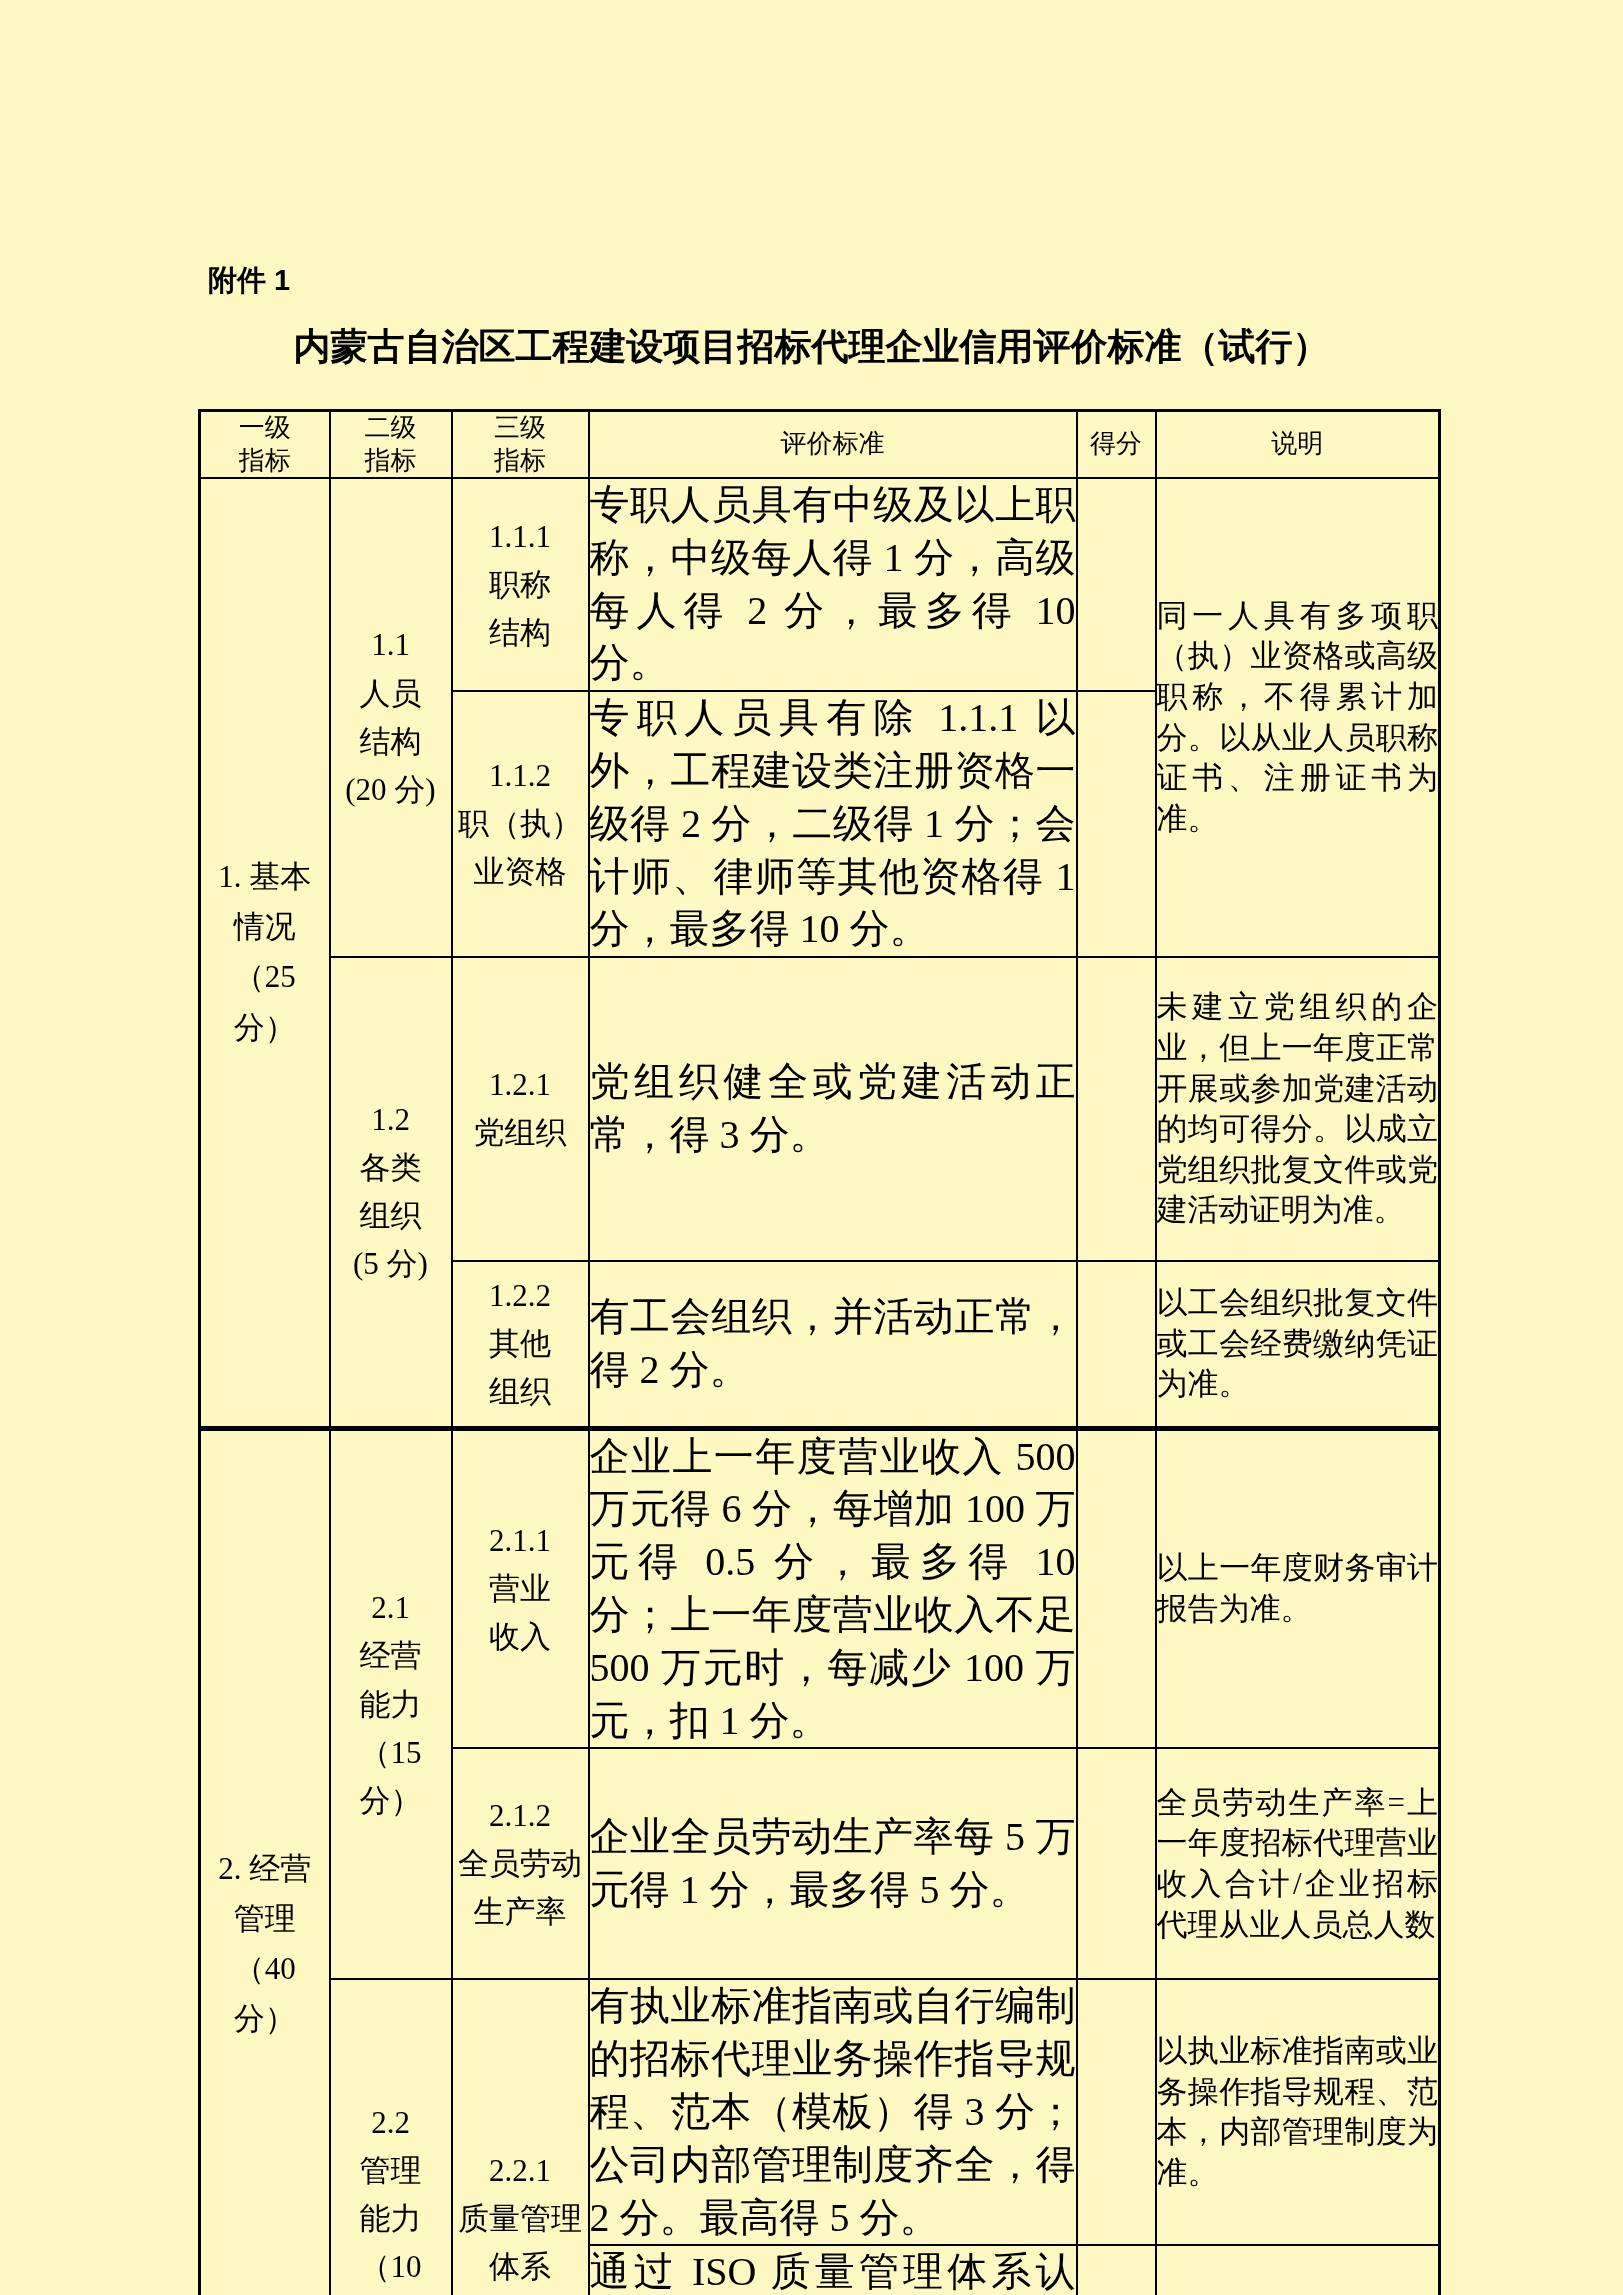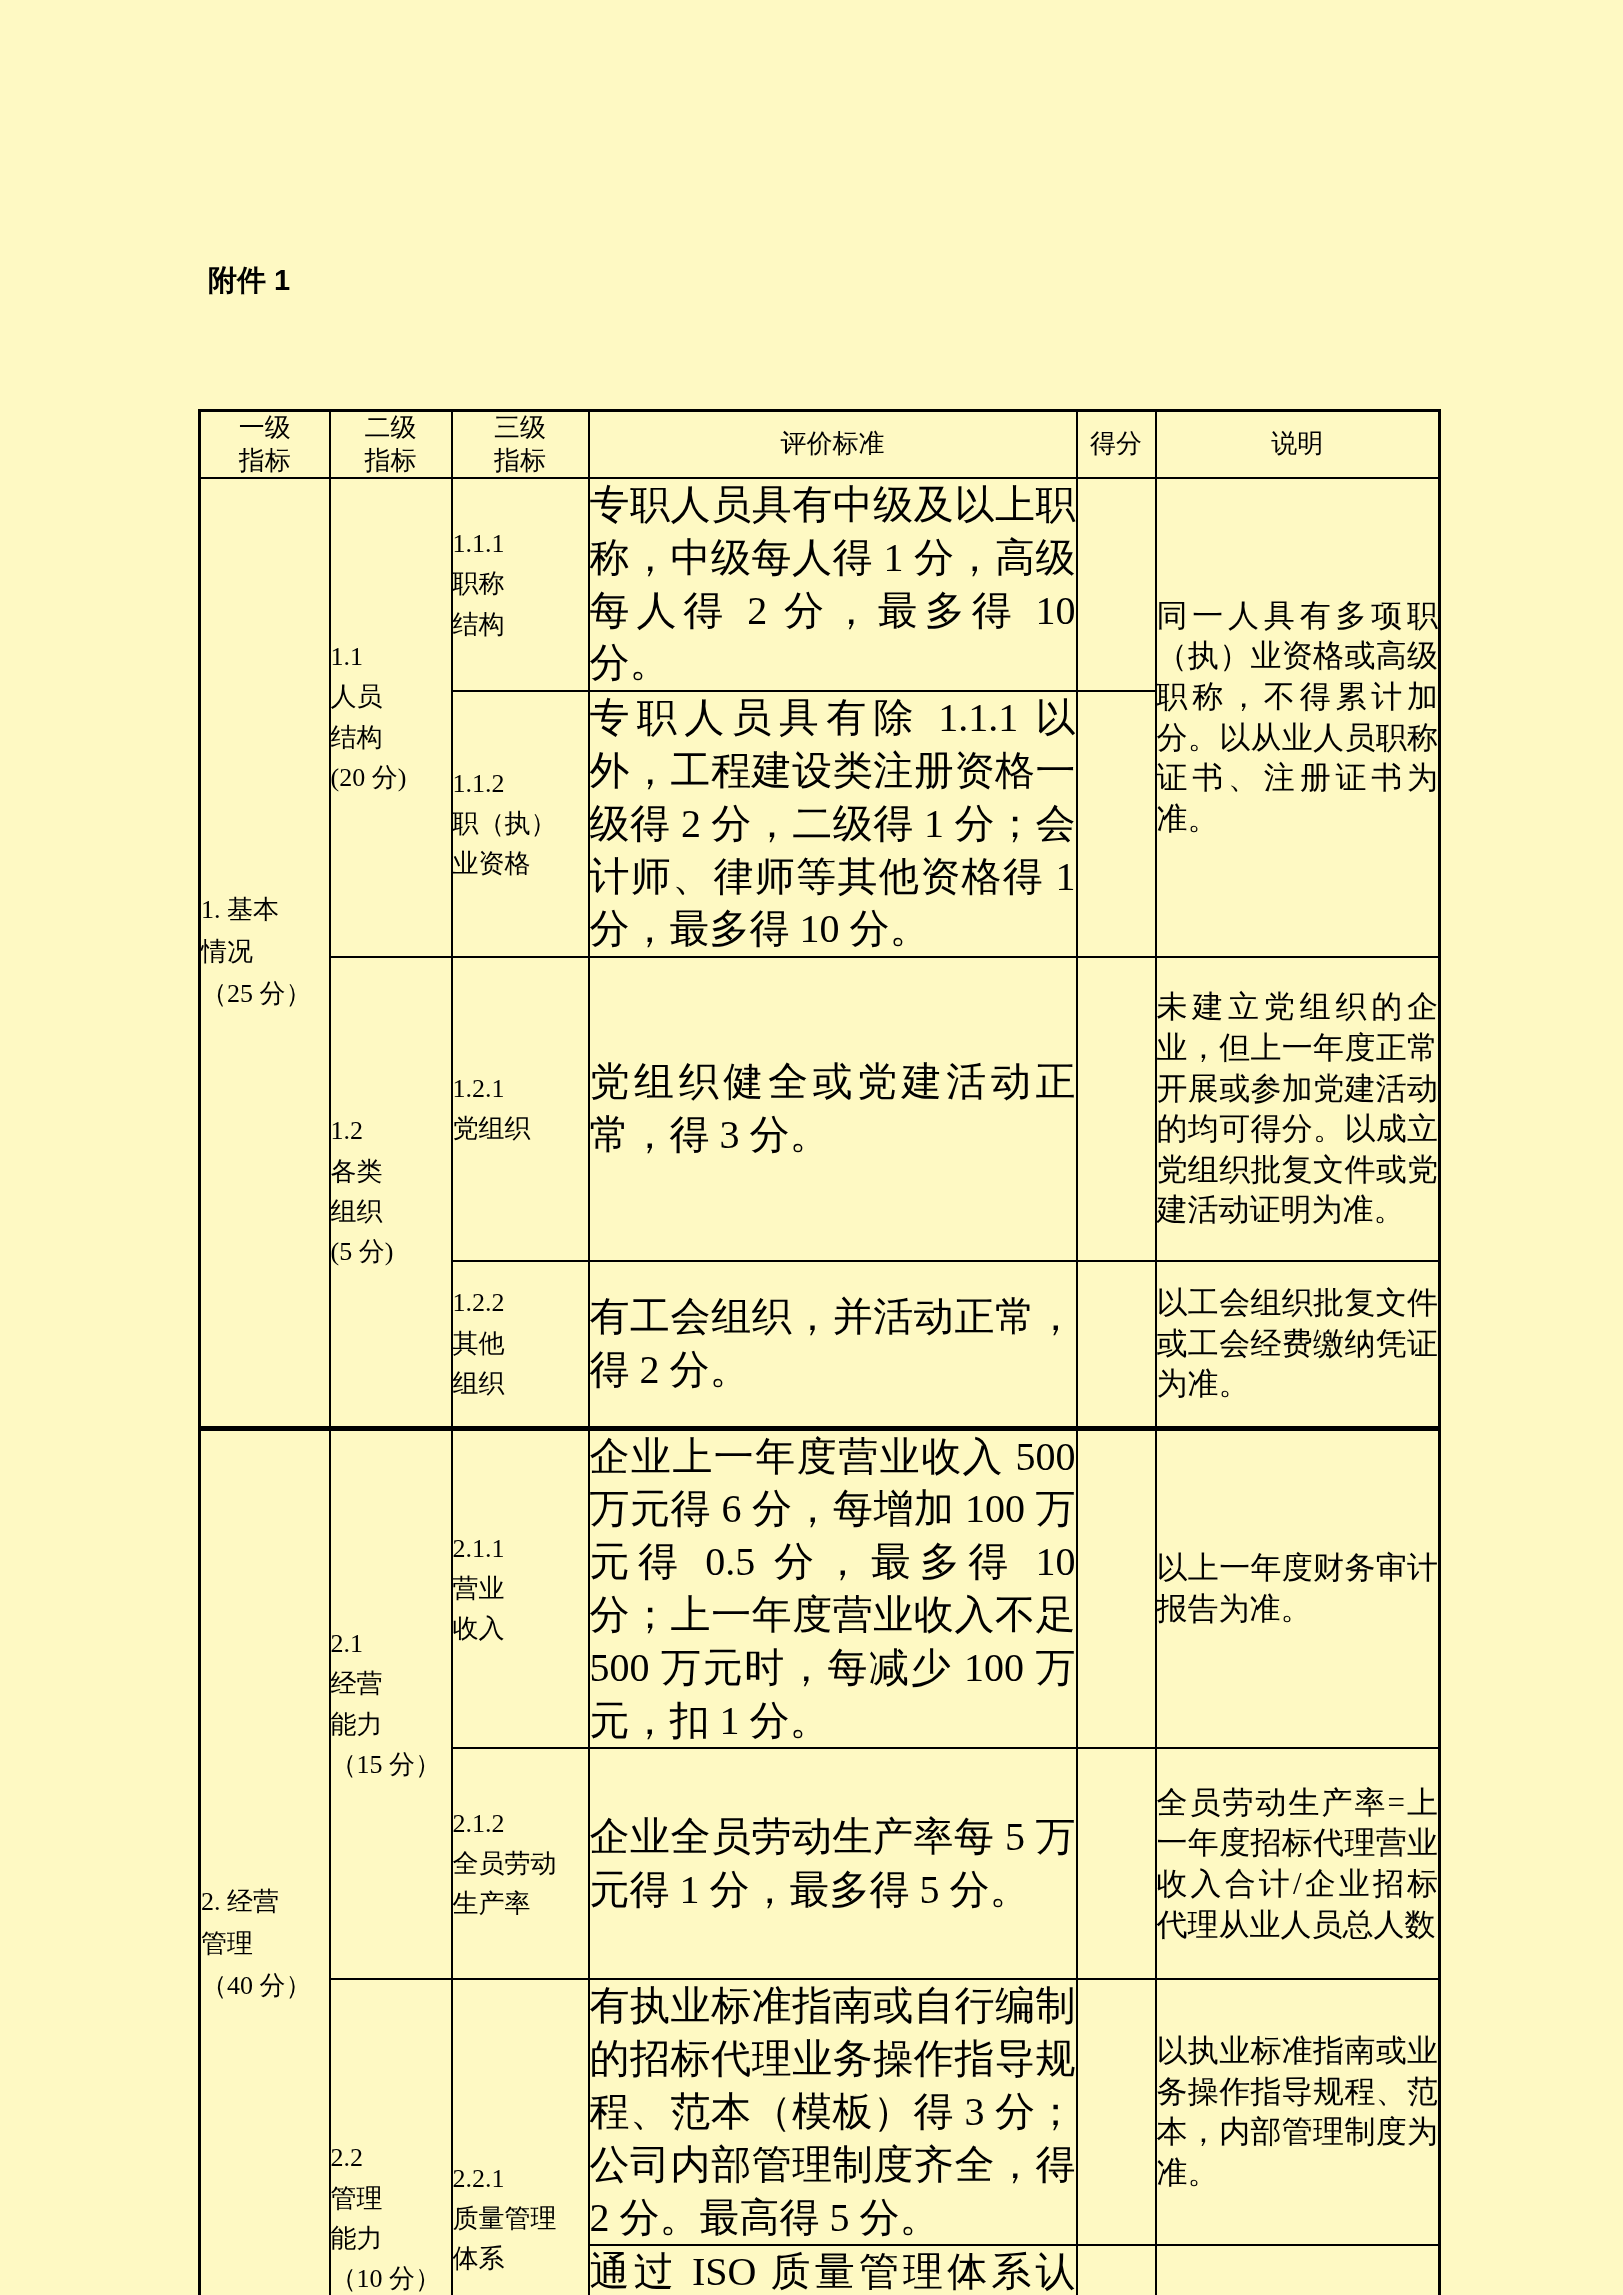--- a/index.html
+++ b/index.html
@@ -63,22 +63,23 @@
   tr.r1 { height: 139px; }
   tr.r2 { height: 164px; }
   tr.r3 { height: 304px; }
   tr.r4 { height: 167px; }
   tr.r5 { height: 245px; }
   tr.r6 { height: 231px; }
   tr.r7 { height: 183px; }
   tr.r8 { height: 139px; }
   tr.section-start > td { border-top-width: 5.9px; }
   td.lbl {
+    text-align: center;
     white-space: pre-line;
-    font-size: 26px;
+    font-size: 31px;
     line-height: 1.55;
     margin-left: 17px;
   }
   td.lbl1 { line-height: 1.62; }
   td.crit {
     text-align: justify;
     font-size: 40px;
     line-height: 1.32;
     padding: 2.6px 6.5px;
   }
@@ -91,20 +92,21 @@
     margin-left: 35px;
   }
 </style>
 </head>
 <body>
 
 <div class="page">
 
   <div class="attachment-label">附件 1</div>
 
+  <div class="doc-title">内蒙古自治区工程建设项目招标代理企业信用评价标准（试行）</div>
 
   <table class="eval">
     <colgroup>
       <col style="width:130px">
       <col style="width:122px">
       <col style="width:137px">
       <col style="width:488px">
       <col style="width:79px">
       <col style="width:284px">
     </colgroup>

